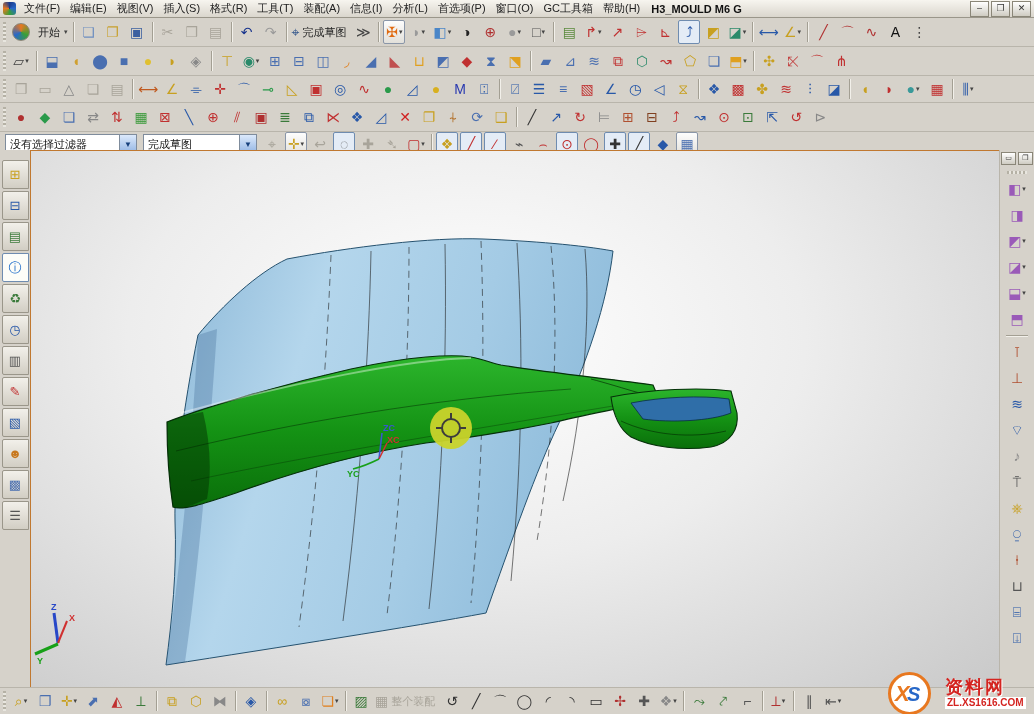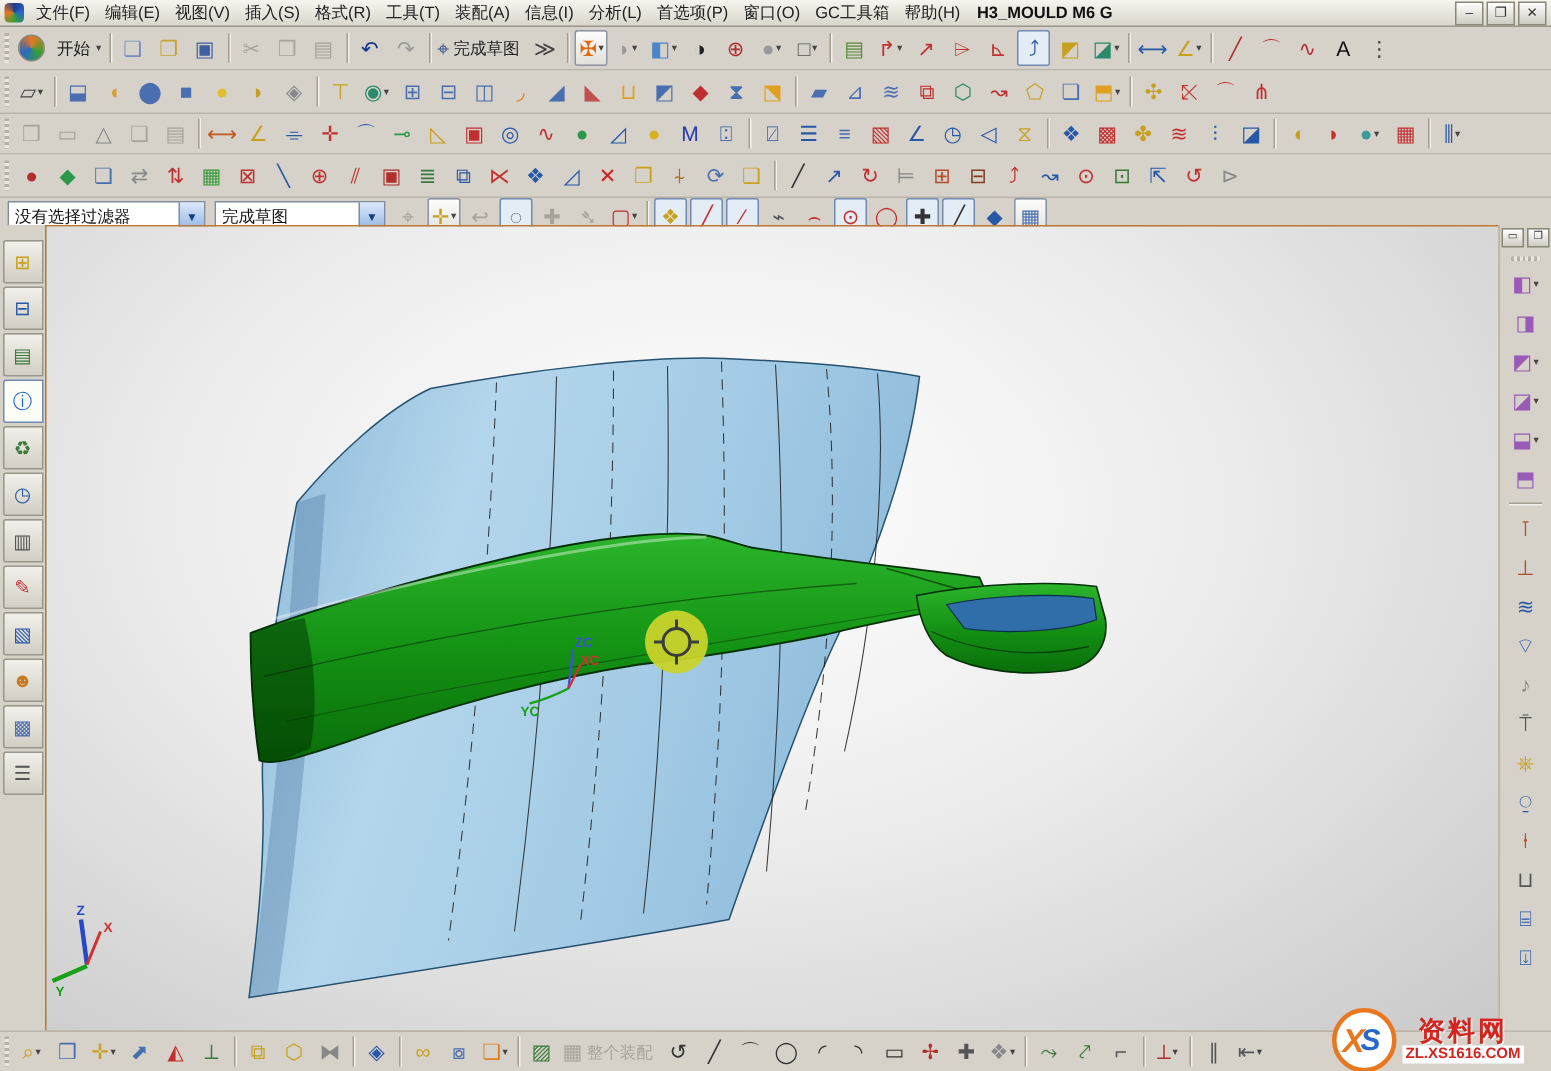--- a/index.html
+++ b/index.html
@@ -64,21 +64,21 @@
   
   .bottombar{position:absolute;left:0;right:0;bottom:0;height:26px;background:#d6d2ca;
     border-top:1px solid #b9b5ab;display:flex;align-items:center;padding:0 2px;white-space:nowrap;overflow:hidden;}
   
   .watermark{position:absolute;right:2px;bottom:0;width:144px;height:42px;z-index:9;
     display:flex;align-items:center;}
   .wm-logo{width:37px;height:37px;border-radius:50%;background:#fff;border:3px solid #e87820;
     position:relative;flex:none;}
   .wm-x{position:absolute;left:4px;top:6px;font-size:22px;font-style:italic;font-weight:bold;color:#e87820;}
   .wm-s{position:absolute;left:16px;top:8px;font-size:20px;font-style:italic;font-weight:bold;color:#2868c8;}
-  .wm-text{margin-left:4px;text-align:center;}
+  .wm-text{margin-left:14px;}
   .wm-t1{color:#d42420;font-size:18px;font-weight:bold;letter-spacing:2px;line-height:19px;
     text-shadow:1px 1px 0 #fff;}
   .wm-t2{color:#d42420;font-size:10px;font-weight:bold;background:#fff;padding:0 2px;line-height:12px;}
 </style>
 </head>
 <body>
 
 <div class="menubar">
   <span class="appicon"></span>
   <span style="display:flex">

